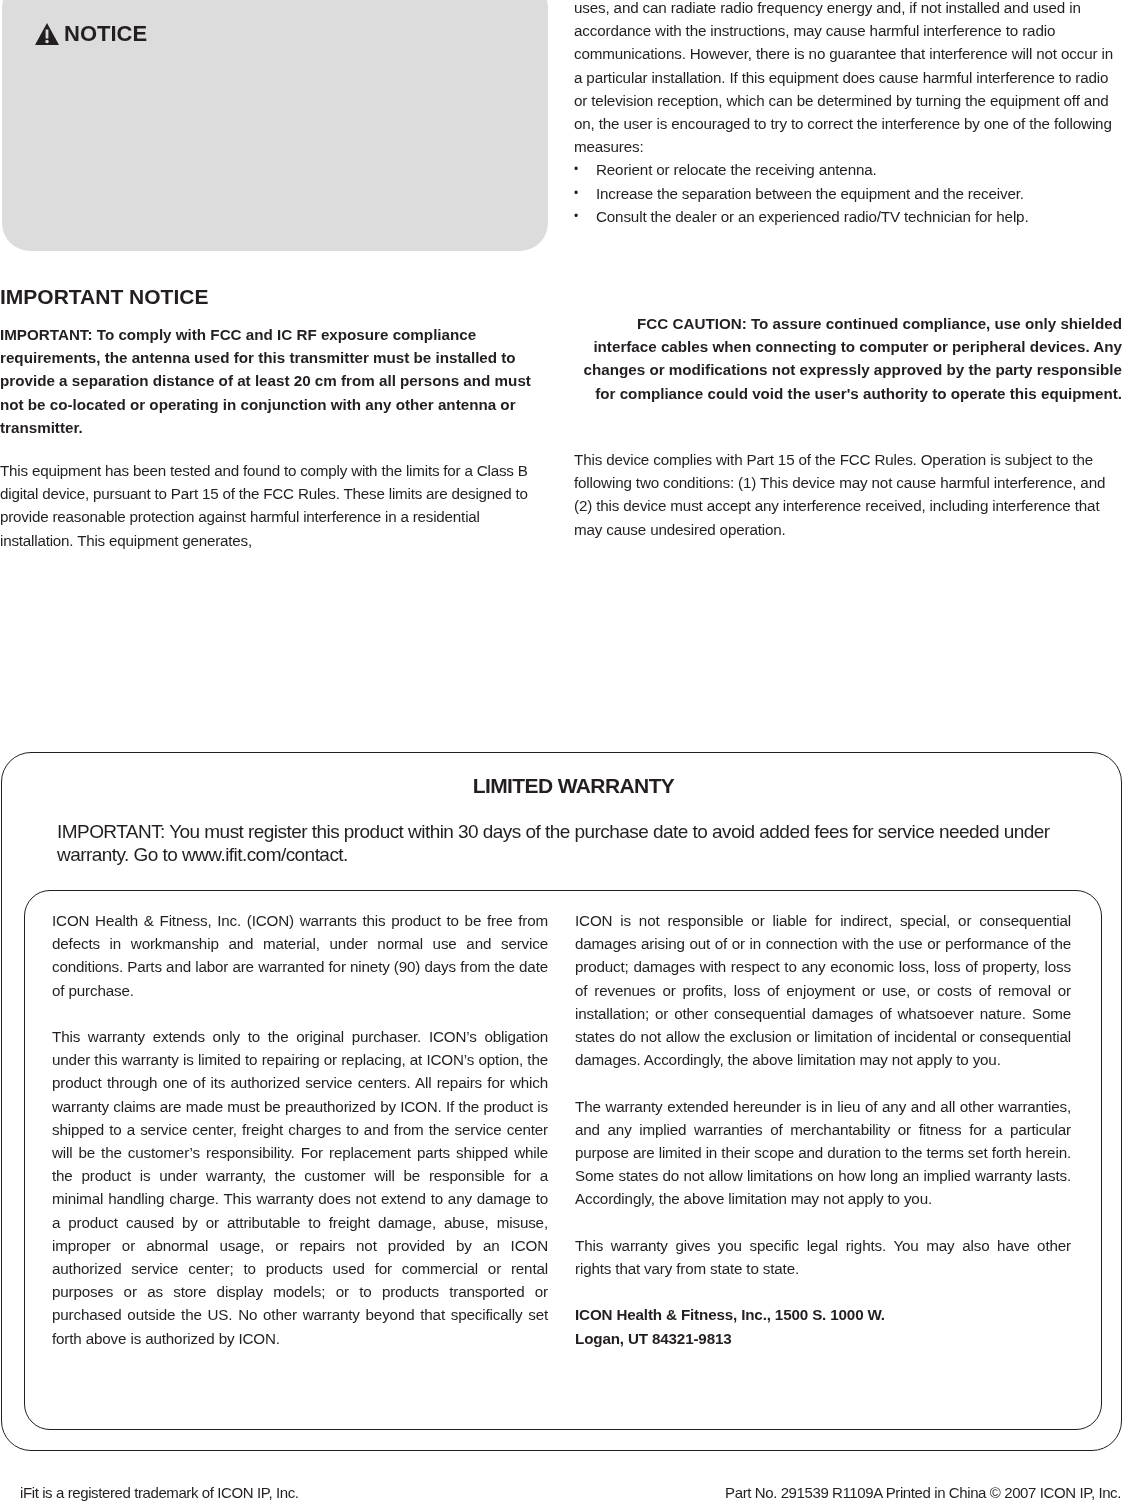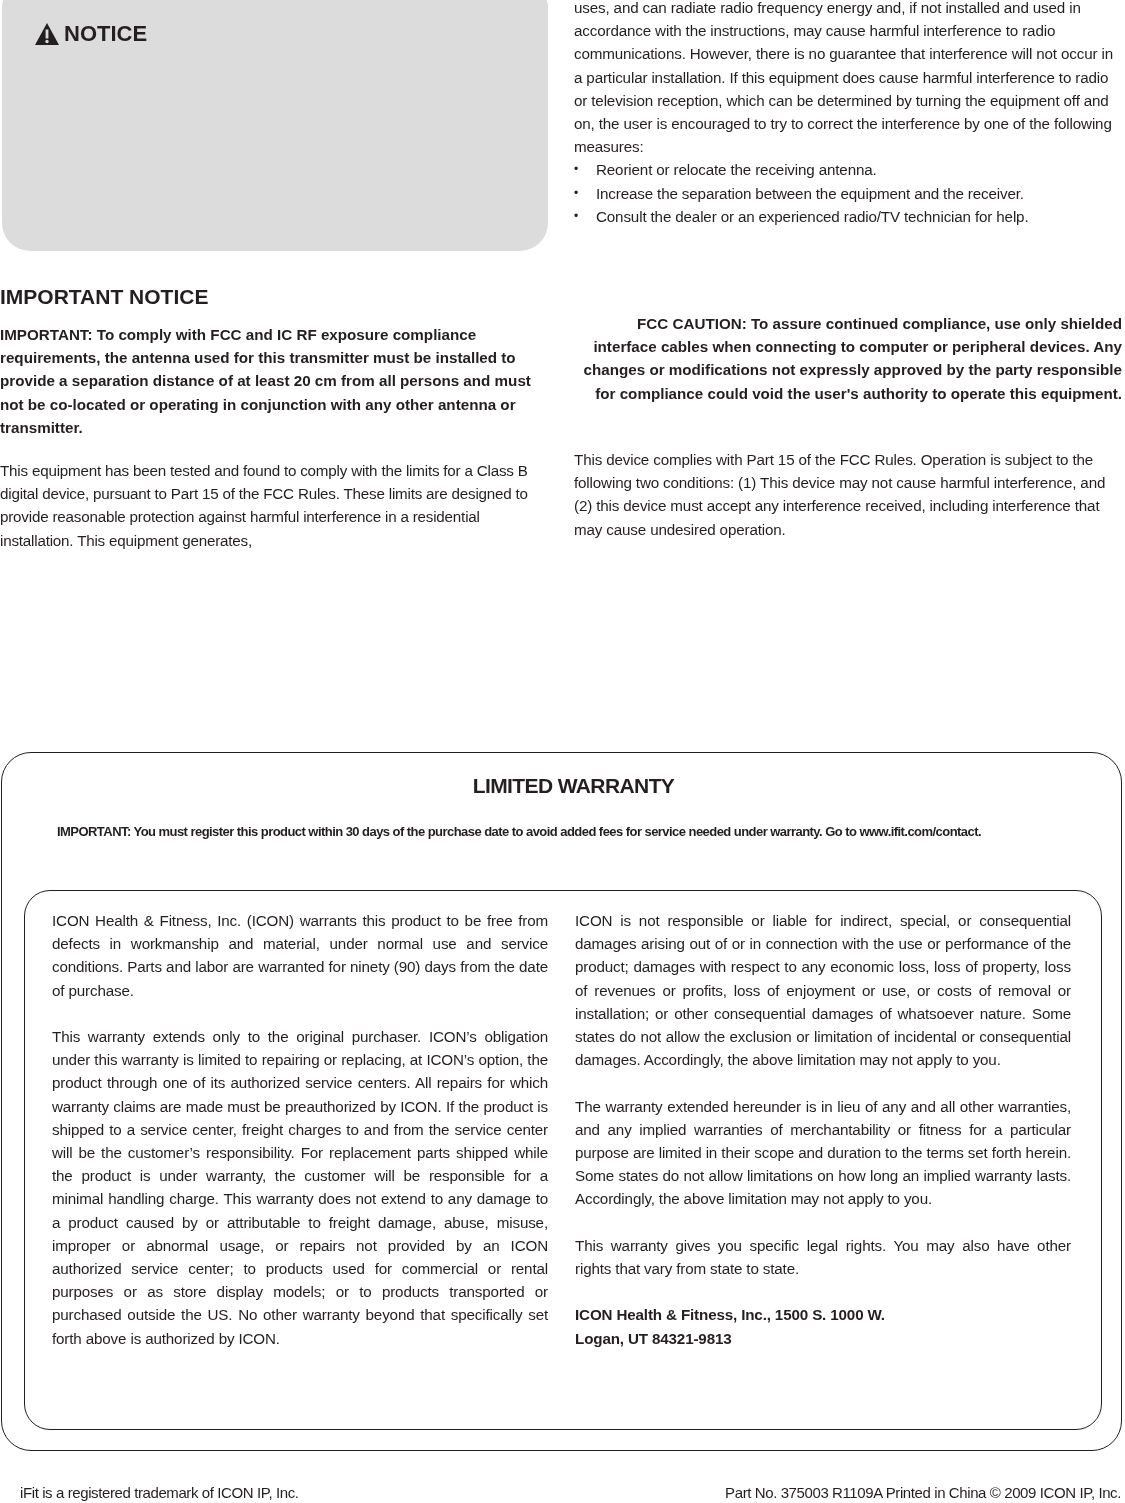--- a/index.html
+++ b/index.html
@@ -61,21 +61,21 @@
     .outer-box {
       left: 1px; top: 752px; width: 1121px; height: 699px;
       border: 1.6px solid #231f20; border-radius: 30px; box-sizing: border-box;
     }
     .warranty-title {
       left: 11px; width: 1125px; top: 772px; text-align: center;
       font-size: 21px; font-weight: bold; line-height: 28px; letter-spacing: -0.6px;
     }
     .warranty-important {
       left: 57px; top: 820px; width: 1030px;
-      font-size: 13px; line-height: 23px; font-weight: bold; letter-spacing: -0.55px;
+      font-size: 19px; line-height: 23px; font-weight: normal; letter-spacing: -0.55px;
     }
     .inner-box {
       left: 24px; top: 890px; width: 1078px; height: 540px;
       border: 1.6px solid #231f20; border-radius: 26px; box-sizing: border-box;
     }
     .w-col {
       top: 909px; width: 496px;
       font-size: 15.2px; line-height: 23.2px; text-align: justify; letter-spacing: -0.15px;
     }
     .w-col p + p { margin-top: 23.2px; }
@@ -136,13 +136,13 @@
   <p>ICON is not responsible or liable for indirect, special, or conse­quential damages arising out of or in connection with the use or performance of the product; damages with respect to any eco­nomic loss, loss of property, loss of revenues or profits, loss of en­joyment or use, or costs of removal or installation; or other consequential damages of whatsoever nature. Some states do not allow the exclusion or limitation of incidental or consequen­tial damages. Accordingly, the above limitation may not apply to you.</p>
   <p>The warranty extended hereunder is in lieu of any and all other warranties, and any implied warranties of merchantability or fit­ness for a particular purpose are limited in their scope and dura­tion to the terms set forth herein. Some states do not allow limitations on how long an implied warranty lasts. Accordingly, the above limitation may not apply to you.</p>
   <p>This warranty gives you specific legal rights. You may also have other rights that vary from state to state.</p>
   <p class="w-address">
     <span>ICON Health &amp; Fitness, Inc., 1500 S. 1000 W.</span><br>
     <span>Logan, UT 84321-9813</span>
   </p>
 </div>
 
 <div class="abs footer-left">iFit is a registered trademark of ICON IP, Inc.</div>
-<div class="abs footer-right">Part No. 375003 R1109A Printed in China © 2009 ICON IP, Inc.</div>
+<div class="abs footer-right">Part No. 291539 R1109A Printed in China © 2007 ICON IP, Inc.</div>
 
 </body></html>

